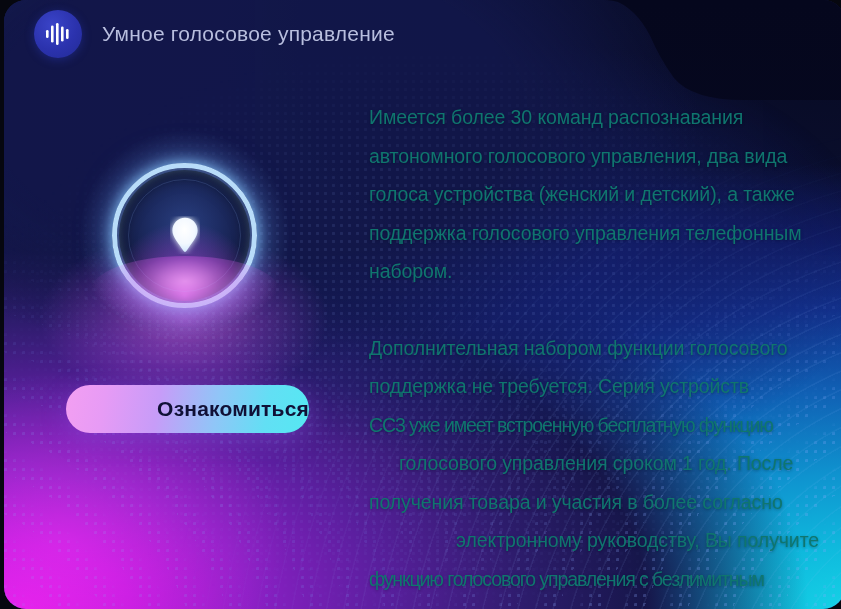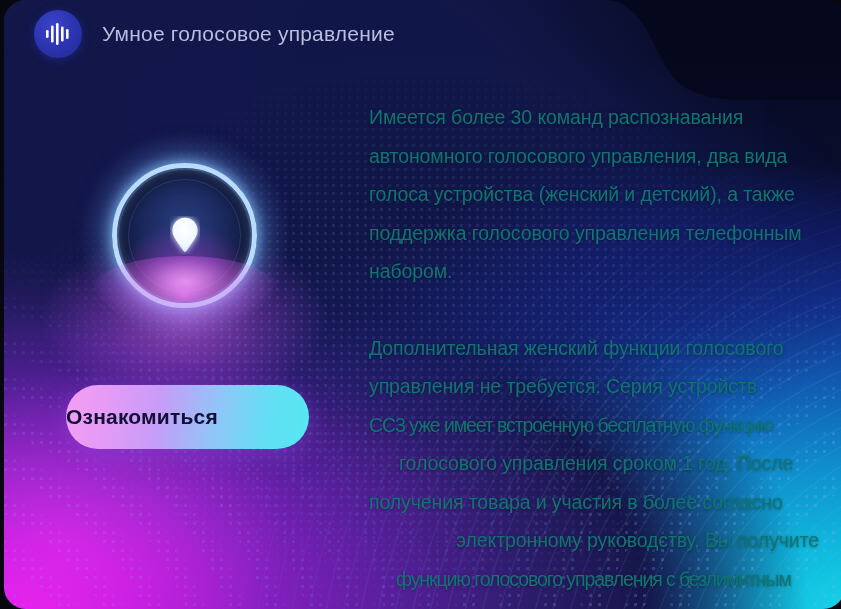--- a/index.html
+++ b/index.html
@@ -155,25 +155,25 @@
     width:30px; height:38px;
   }
   #orb-bottom-flare {
     position:absolute; left:50%; bottom:-20px; transform:translateX(-50%);
     width:190px; height:72px; border-radius:50%;
     background: radial-gradient(ellipse at 50% 35%, rgba(255,170,255,0.70) 0%, rgba(225,95,240,0.34) 38%, transparent 70%);
   }
 
   
   #cta-button {
-    position:absolute; left:62px; top:385px; width:243px; height:64px;
+    position:absolute; left:62px; top:385px; width:243px; height:48px;
     border-radius:34px; border:none; cursor:pointer;
     background: linear-gradient(100deg, #f39ff2 0%, #e79bf5 16%, #c79cf8 38%, #8fc6f7 62%, #62dff4 82%, #55e8f2 100%);
     box-shadow: 0 6px 24px rgba(140,90,230,.35);
-    display:flex; align-items:center; justify-content:flex-start;
+    display:flex; align-items:center; justify-content:flex-end;
   }
   #cta-label {
     font-size:21px; font-weight:700; color:#101036; letter-spacing:.2px;
   }
 
   
   #copy {
     position:absolute; left:365px; top:98px; width:450px;
   }
   #copy p {
@@ -241,24 +241,24 @@
     <div id="orb-bottom-flare"></div>
   </div>
 
   <button id="cta-button">
     <span id="cta-label">Ознакомиться</span>
   </button>
 
   <div id="copy">
     <p>Имеется более 30 команд распознавания автономного голосового управления, два вида голоса устройства (женский и детский), а также поддержка голосового управления телефонным набором.</p>
     <p>
-      <span style="display: block;">Дополнительная женский функции голосового</span>
-      <span style="display: block;">управления не требуется. Серия устройств</span>
+      <span style="display: block;">Дополнительная набором функции голосового</span>
+      <span style="display: block;">поддержка не требуется. Серия устройств</span>
       <span class="tight" style="display: block;">CC3 уже имеет встроенную бесплатную функцию</span>
       <span style="display: block; margin-left: 30px;">голосового управления сроком 1 год. После</span>
       <span style="display: block;">получения товара и участия в более согласно</span>
       <span style="display: block; text-align: right;">электронному руководству, Вы получите</span>
-      <span class="tight" style="display: block; margin-left: 27px;">функцию голосового управления с безлимитным</span>
+      <span class="tight" style="display: block;">функцию голосового управления с безлимитным</span>
       <span style="display: block;">сроком пользования.</span>
     </p>
   </div>
 
 </div>
 
 </body></html>

